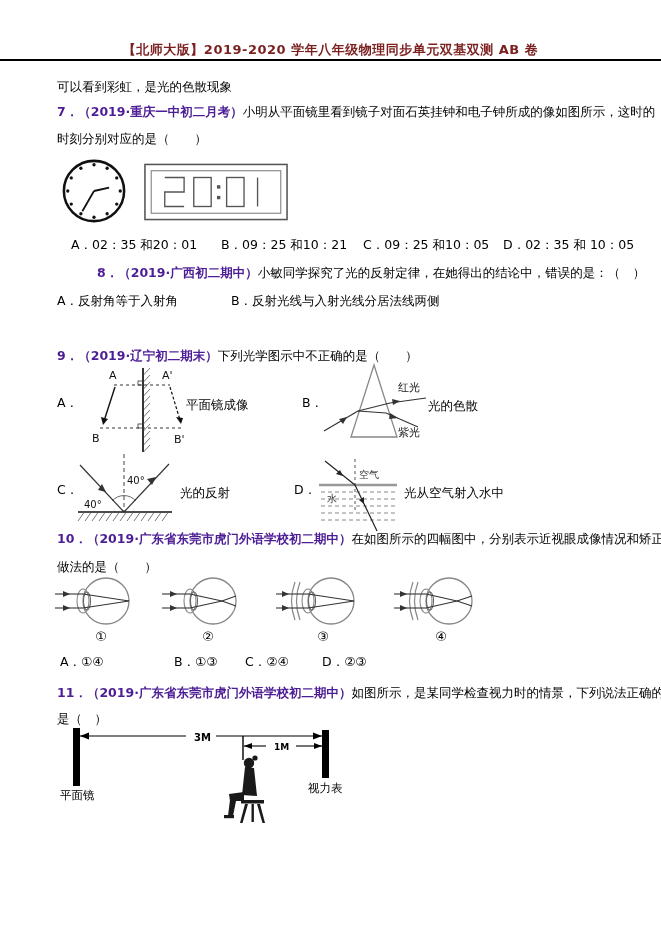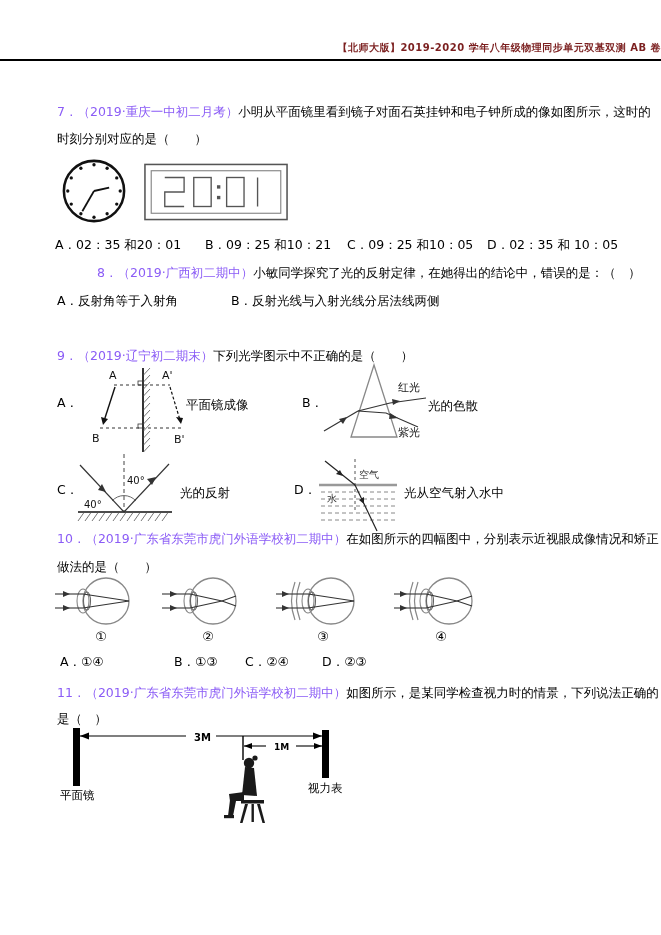--- a/index.html
+++ b/index.html
@@ -2,26 +2,26 @@
 <html><head>
 <meta charset="utf-8">
 <style>
   html,body{margin:0;padding:0;background:#e8e8e8;}
   .page{
     position:relative;width:661px;height:935px;background:#ffffff;overflow:hidden;
     font-family:"DejaVu Sans","Liberation Sans",sans-serif;color:#000;
     margin:0 auto;
   }
   .hdr{
-    position:absolute;top:41px;left:0;width:661px;text-align:right;
-    font-size:10px;font-weight:700;color:#7b1f1f;letter-spacing:.5px;
+    position:absolute;top:41px;left:0;width:661px;text-align:center;
+    font-size:13px;font-weight:700;color:#7b1f1f;letter-spacing:.5px;
   }
   .hdr-rule{position:absolute;top:59px;left:0;width:661px;border-top:2px solid #000;}
   .line{position:absolute;font-size:12.5px;line-height:17px;white-space:nowrap;}
-  .src{font-weight:400;color:#8b5cf6;}
+  .src{font-weight:700;color:#4c1d95;}
   .optrow span{display:inline-block;}
   .q7opts span:nth-child(1){width:150px;}
   .q7opts span:nth-child(2){width:142px;}
   .q7opts span:nth-child(3){width:140px;}
   .q8row span:nth-child(1){width:174px;}
   .q10opts span:nth-child(1){width:74px;}
   .q10opts span:nth-child(2){width:71px;margin-left:40px;}
   .q10opts span:nth-child(3){width:77px;}
   .q11opts span:nth-child(1){width:246px;}
   .figlabel{position:absolute;font-size:12.5px;}
@@ -32,20 +32,21 @@
   svg text{font-family:"DejaVu Sans","Liberation Sans",sans-serif;}
 </style>
 </head>
 <body>
 
 <div class="page">
 
   <div class="hdr">【北师大版】2019-2020 学年八年级物理同步单元双基双测 AB 卷</div>
   <div class="hdr-rule"></div>
 
+  <div class="line" style="left:57px;top:78px;">可以看到彩虹，是光的色散现象</div>
 
   <div class="line" style="left:57px;top:103px;">
     <span class="src">7．（2019·重庆一中初二月考）</span><span>小明从平面镜里看到镜子对面石英挂钟和电子钟所成的像如图所示，这时的</span>
   </div>
   <div class="line" style="left:57px;top:130px;">时刻分别对应的是（　　）</div>
 
   <svg style="position:absolute;left:60px;top:157px;" width="68" height="68" viewBox="0 0 70 70">
     <circle cx="35" cy="35" r="31" fill="none" stroke="#111" stroke-width="2.6"></circle>
     <g fill="#111">
       <circle cx="35" cy="8" r="1.7"></circle>
@@ -73,21 +74,21 @@
       <rect x="52" y="15" width="18" height="30"></rect>
       <rect x="86" y="15" width="18" height="30"></rect>
       <line x1="118" y1="15" x2="118" y2="45"></line>
     </g>
     <g fill="#555">
       <rect x="76" y="23" width="3.5" height="3.5"></rect>
       <rect x="76" y="34" width="3.5" height="3.5"></rect>
     </g>
   </svg>
 
-  <div class="line optrow q7opts" style="left:55px;top:236px;">
+  <div class="line optrow q7opts" style="left:71px;top:236px;">
     <span>A．02：35 和20：01</span><span>B．09：25 和10：21</span><span>C．09：25 和10：05</span><span>D．02：35 和 10：05</span>
   </div>
 
   <div class="line" style="left:57px;top:264px;margin-left:40px;">
     <span class="src">8．（2019·广西初二期中）</span><span>小敏同学探究了光的反射定律，在她得出的结论中，错误的是：（　）</span>
   </div>
   <div class="line optrow q8row" style="left:57px;top:292px;">
     <span>A．反射角等于入射角</span><span>B．反射光线与入射光线分居法线两侧</span>
   </div>
 

